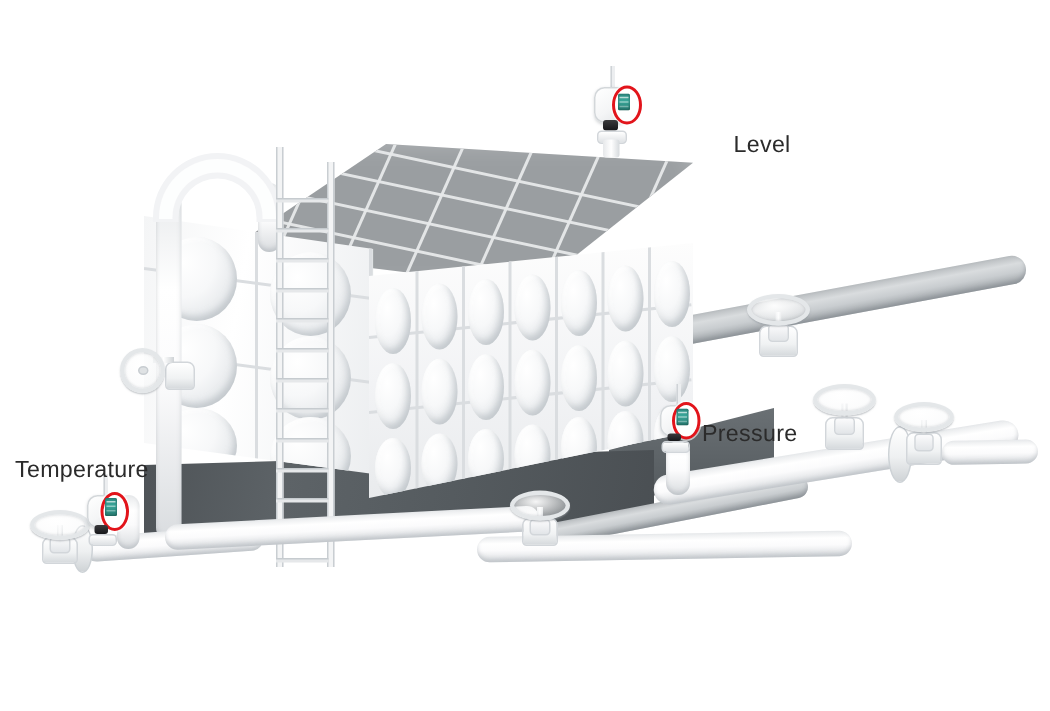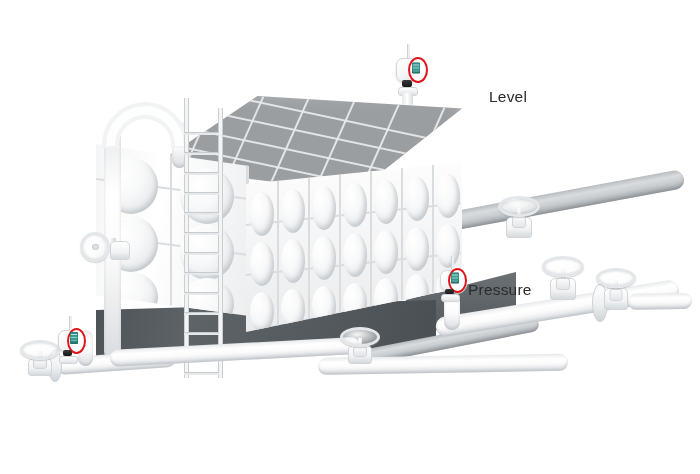--- a/index.html
+++ b/index.html
@@ -293,14 +293,15 @@
     <div class="hous" style="left:0px;top:4px;width:19px;height:20px;"></div>
     <div class="ring" style="left:9px;top:2px;width:15px;height:22px;"></div>
     <div class="lcd" style="left:16px;top:12px;width:8px;height:12px;"></div>
     <div class="neck" style="left:5px;top:24px;width:9px;height:6px;"></div>
     <div class="abs" style="left:1px;top:30px;width:17px;height:6px;border-radius:3px;
                 background:linear-gradient(180deg,#ffffff,#dfe2e5);border:1px solid #d2d6da;"></div>
   </div>
 
   <div class="lbl" style="left:452px;top:88px;margin-left:37px;">Level</div>
   <div class="lbl" style="left:468px;top:281px;">Pressure</div>
+  <div class="lbl" style="left:10px;top:305px;">Temperature</div>
 
 </div>
 
 </body></html>

